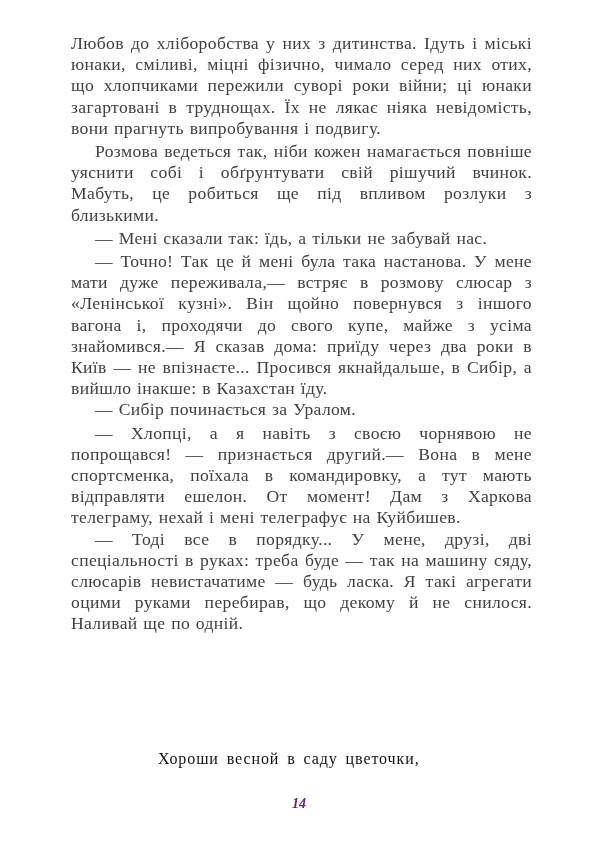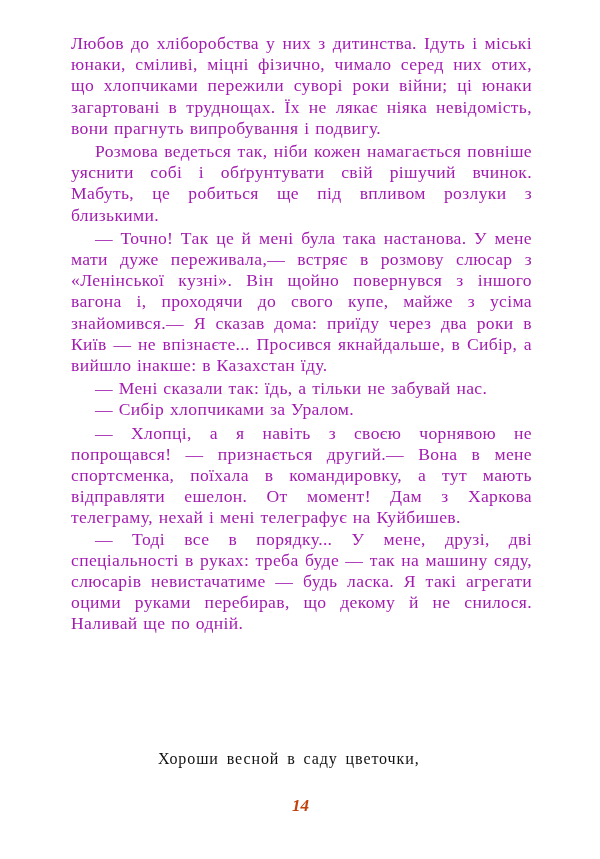--- a/index.html
+++ b/index.html
@@ -1,47 +1,47 @@
 <!DOCTYPE html>
 <html><head>
 <meta charset="utf-8">
 <style>
   html, body { margin: 0; padding: 0; background: #ffffff; }
   body { width: 600px; height: 859px; position: relative; overflow: hidden; }
   .page {
     position: absolute; left: 71px; top: 33px; width: 461px;
     font-family: "Liberation Serif", "DejaVu Serif", serif;
-    font-size: 17.6px; line-height: 21.2px; color: #a21caf;
+    font-size: 17.6px; line-height: 21.2px; color: #404040;
     text-align: justify; letter-spacing: 0.35px; word-spacing: 1px;
   }
   .para { margin: 0; text-indent: 24px; }
   .para.first { text-indent: 0; }
   .para.gap { margin-top: 2px; }
   .poem {
     position: absolute; left: 158px; top: 750px;
     font-family: "Liberation Serif", "DejaVu Serif", serif;
     font-size: 16px; line-height: 17px; color: #111111;
     letter-spacing: 0.9px; word-spacing: 3px;
   }
   .poem-line { display: block; white-space: nowrap; }
   .page-number {
     position: absolute; left: 292px; top: 796px;
     font-family: "Liberation Serif", "DejaVu Serif", serif;
-    font-style: italic; font-weight: bold; font-size: 17px; color: #c2410c;
+    font-style: italic; font-weight: bold; font-size: 14px; color: #701a75;
   }
 </style>
 </head>
 <body>
 
 <div class="page">
   <p class="para first">Любов до хліборобства у них з дитинства. Ідуть і міські юнаки, сміливі, міцні фізично, чимало серед них отих, що хлопчиками пережили суворі роки війни; ці юнаки загартовані в труднощах. Їх не лякає ніяка невідомість, вони прагнуть випробування і подвигу.</p>
   <p class="para gap">Розмова ведеться так, ніби кожен намагається повніше уяснити собі і обґрунтувати свій рішучий вчинок. Мабуть, це робиться ще під впливом розлуки з близькими.</p>
+  <p class="para gap">— Мені сказали так: їдь, а тільки не забувай нас.</p>
   <p class="para gap">— Точно! Так це й мені була така настанова. У мене мати дуже переживала,— встряє в розмову слюсар з «Ленінської кузні». Він щойно повернувся з іншого вагона і, проходячи до свого купе, майже з усіма знайомився.— Я сказав дома: приїду через два роки в Київ — не впізнаєте... Просився якнайдальше, в Сибір, а вийшло інакше: в Казахстан їду.</p>
-  <p class="para gap">— Мені сказали так: їдь, а тільки не забувай нас.</p>
-  <p class="para">— Сибір хлопчиками за Уралом.</p>
+  <p class="para">— Сибір починається за Уралом.</p>
   <p class="para gap">— Хлопці, а я навіть з своєю чорнявою не попрощався! — признається другий.— Вона в мене спортсменка, поїхала в командировку, а тут мають відправляти ешелон. От момент! Дам з Харкова телеграму, нехай і мені телеграфує на Куйбишев.</p>
   <p class="para">— Тоді все в порядку... У мене, друзі, дві спеціальності в руках: треба буде — так на машину сяду, слюсарів невистачатиме — будь ласка. Я такі агрегати оцими руками перебирав, що декому й не снилося. Наливай ще по одній.</p>
 </div>
 
 <div class="poem">
   <span class="poem-line">Хороши весной в саду цветочки,</span>
 </div>
 
 <div class="page-number">14</div>
 

